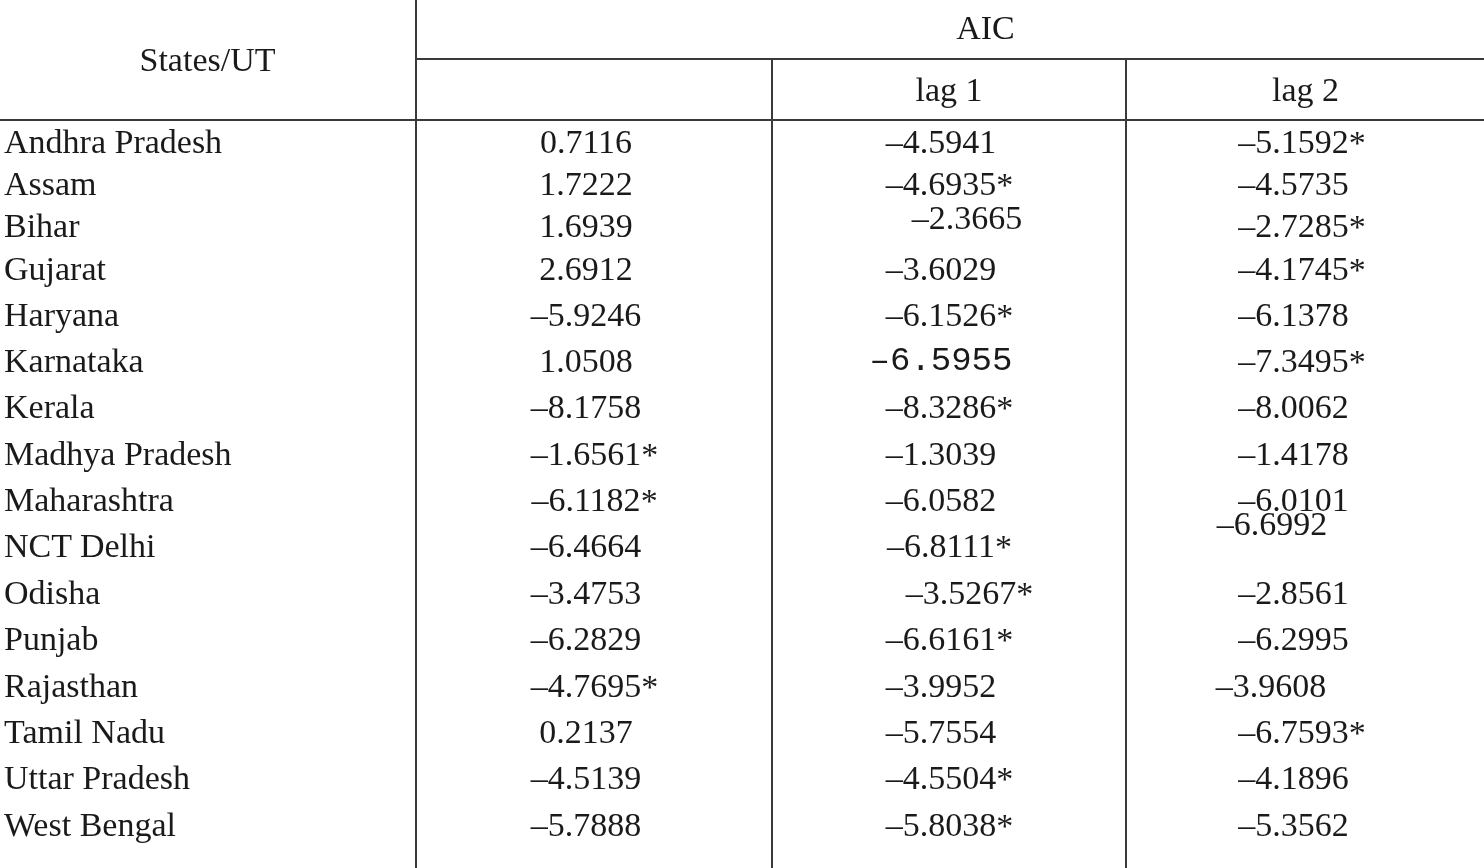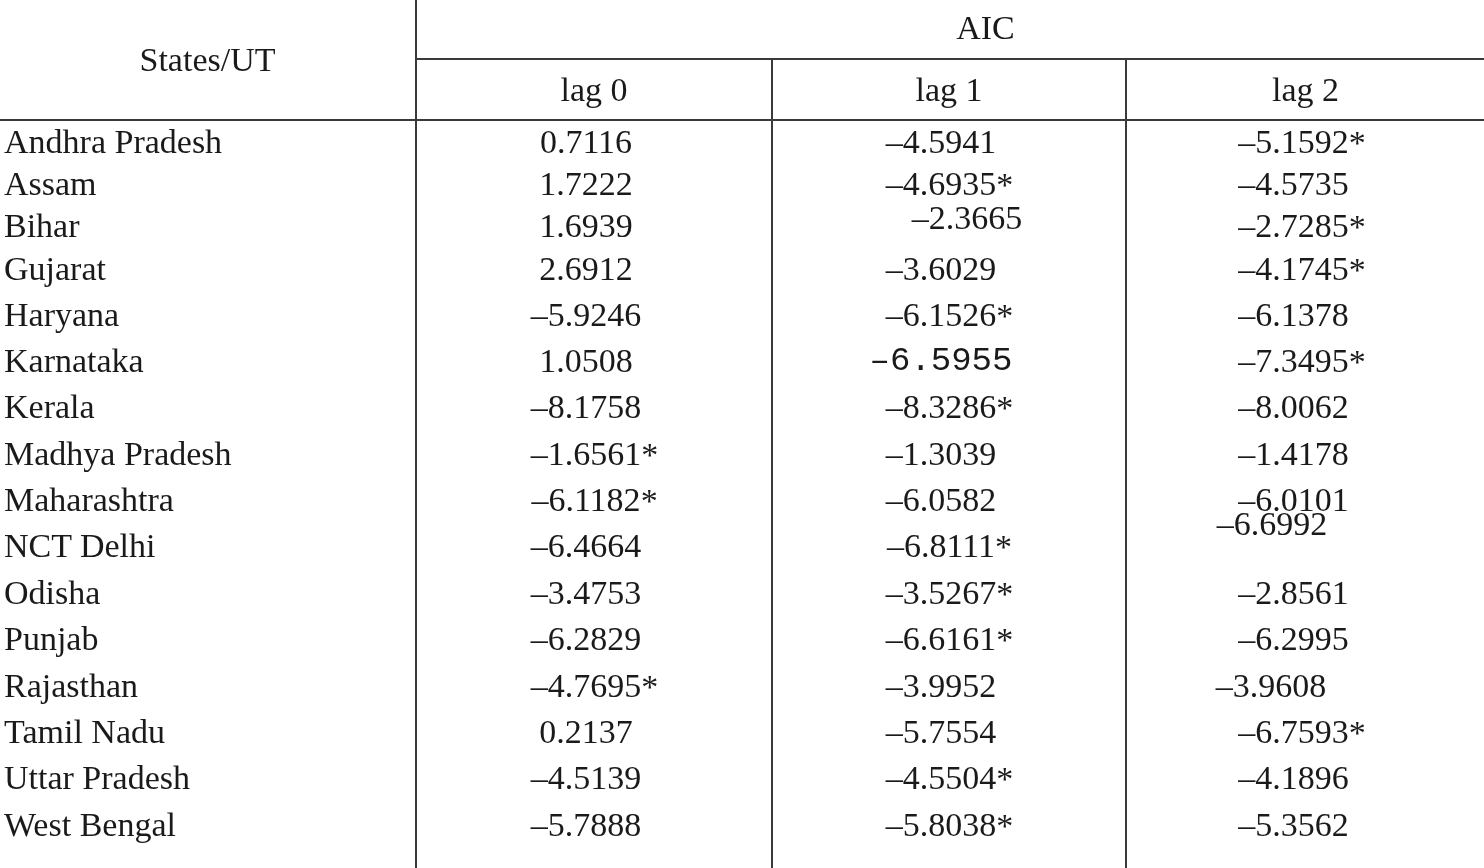--- a/index.html
+++ b/index.html
@@ -59,21 +59,20 @@
 <div class="table-wrap">
 
   <div class="vline" style="left:415px; top:0; height:868px;"></div>
   <div class="vline" style="left:771px; top:60px; height:808px;"></div>
   <div class="vline" style="left:1125px; top:60px; height:808px;"></div>
   <div class="hline" style="left:415px; top:58px; width:1069px;"></div>
   <div class="hline" style="left:0; top:119px; width:1484px;"></div>
 
   <div class="cell" style="left:0; width:415px; top:40px; text-align:center;">States/UT</div>
   <div class="cell" style="left:417px; width:1067px; top:8px; text-align:center;padding-left:35px;">AIC</div>
-  <div class="cell" style="left:417px; width:354px; top:70px; text-align:center;">lag 0</div>
   <div class="cell" style="left:773px; width:352px; top:70px; text-align:center;">lag 1</div>
   <div class="cell" style="left:1127px; width:357px; top:70px; text-align:center;">lag 2</div>
 
   <div id="rows">
       <div class="cell state" style="top: 122px;">Andhra Pradesh</div>
       <div class="cell num" style="top: 122px; left: 417px; width: 354px;"><span class="val" style="left: -8px;"><span>0.7116</span><span class="star"></span></span></div>
       <div class="cell num" style="top: 122px; left: 773px; width: 352px;"><span class="val" style="left: -8px;"><span>–4.5941</span><span class="star"></span></span></div>
       <div class="cell num" style="top: 122px; left: 1127px; width: 357px;"><span class="val" style="left: -12px;"><span>–5.1592</span><span class="star">*</span></span></div>
       <div class="cell state" style="top: 164px;">Assam</div>
       <div class="cell num" style="top: 164px; left: 417px; width: 354px;"><span class="val" style="left: -8px; margin-top: 12px;"><span>1.7222</span><span class="star"></span></span></div>
@@ -106,21 +105,21 @@
       <div class="cell state" style="top: 480px;">Maharashtra</div>
       <div class="cell num" style="top: 480px; left: 417px; width: 354px;"><span class="val" style="left: -8px;"><span>–6.1182</span><span class="star">*</span></span></div>
       <div class="cell num" style="top: 480px; left: 773px; width: 352px;"><span class="val" style="left: -8px;"><span>–6.0582</span><span class="star"></span></span></div>
       <div class="cell num" style="top: 480px; left: 1127px; width: 357px;"><span class="val" style="left: -12px;"><span>–6.0101</span><span class="star"></span></span></div>
       <div class="cell state" style="top: 526px;">NCT Delhi</div>
       <div class="cell num" style="top: 526px; left: 417px; width: 354px;"><span class="val" style="left: -8px;"><span>–6.4664</span><span class="star"></span></span></div>
       <div class="cell num" style="top: 526px; left: 773px; width: 352px;"><span class="val" style="left: -8px;"><span>–6.8111</span><span class="star">*</span></span></div>
       <div class="cell num" style="top: 504px; left: 1127px; width: 314px;"><span class="val" style="left: -12px;"><span>–6.6992</span><span class="star"></span></span></div>
       <div class="cell state" style="top: 573px;">Odisha</div>
       <div class="cell num" style="top: 573px; left: 417px; width: 354px;"><span class="val" style="left: -8px;"><span>–3.4753</span><span class="star"></span></span></div>
-      <div class="cell num" style="top: 573px; left: 773px; width: 352px;"><span class="val" style="left: -8px;"><span>–3.5267</span><span class="star">*</span></span></div>
+      <div class="cell num" style="top: 573px; left: 773px; width: 352px; padding-left: 20px;"><span class="val" style="left: -8px;"><span>–3.5267</span><span class="star">*</span></span></div>
       <div class="cell num" style="top: 573px; left: 1127px; width: 357px;"><span class="val" style="left: -12px;"><span>–2.8561</span><span class="star"></span></span></div>
       <div class="cell state" style="top: 619px;">Punjab</div>
       <div class="cell num" style="top: 619px; left: 417px; width: 354px;"><span class="val" style="left: -8px;"><span>–6.2829</span><span class="star"></span></span></div>
       <div class="cell num" style="top: 619px; left: 773px; width: 352px;"><span class="val" style="left: -8px;"><span>–6.6161</span><span class="star">*</span></span></div>
       <div class="cell num" style="top: 619px; left: 1127px; width: 357px;"><span class="val" style="left: -12px;"><span>–6.2995</span><span class="star"></span></span></div>
       <div class="cell state" style="top: 666px;">Rajasthan</div>
       <div class="cell num" style="top: 666px; left: 417px; width: 354px;"><span class="val" style="left: -8px; margin-top: 22px;"><span>–4.7695</span><span class="star">*</span></span></div>
       <div class="cell num" style="top: 666px; left: 773px; width: 352px;"><span class="val" style="left: -8px;"><span>–3.9952</span><span class="star"></span></span></div>
       <div class="cell num" style="top: 666px; left: 1127px; width: 312px;"><span class="val" style="left: -12px;"><span>–3.9608</span><span class="star"></span></span></div>
       <div class="cell state" style="top: 712px;">Tamil Nadu</div>

